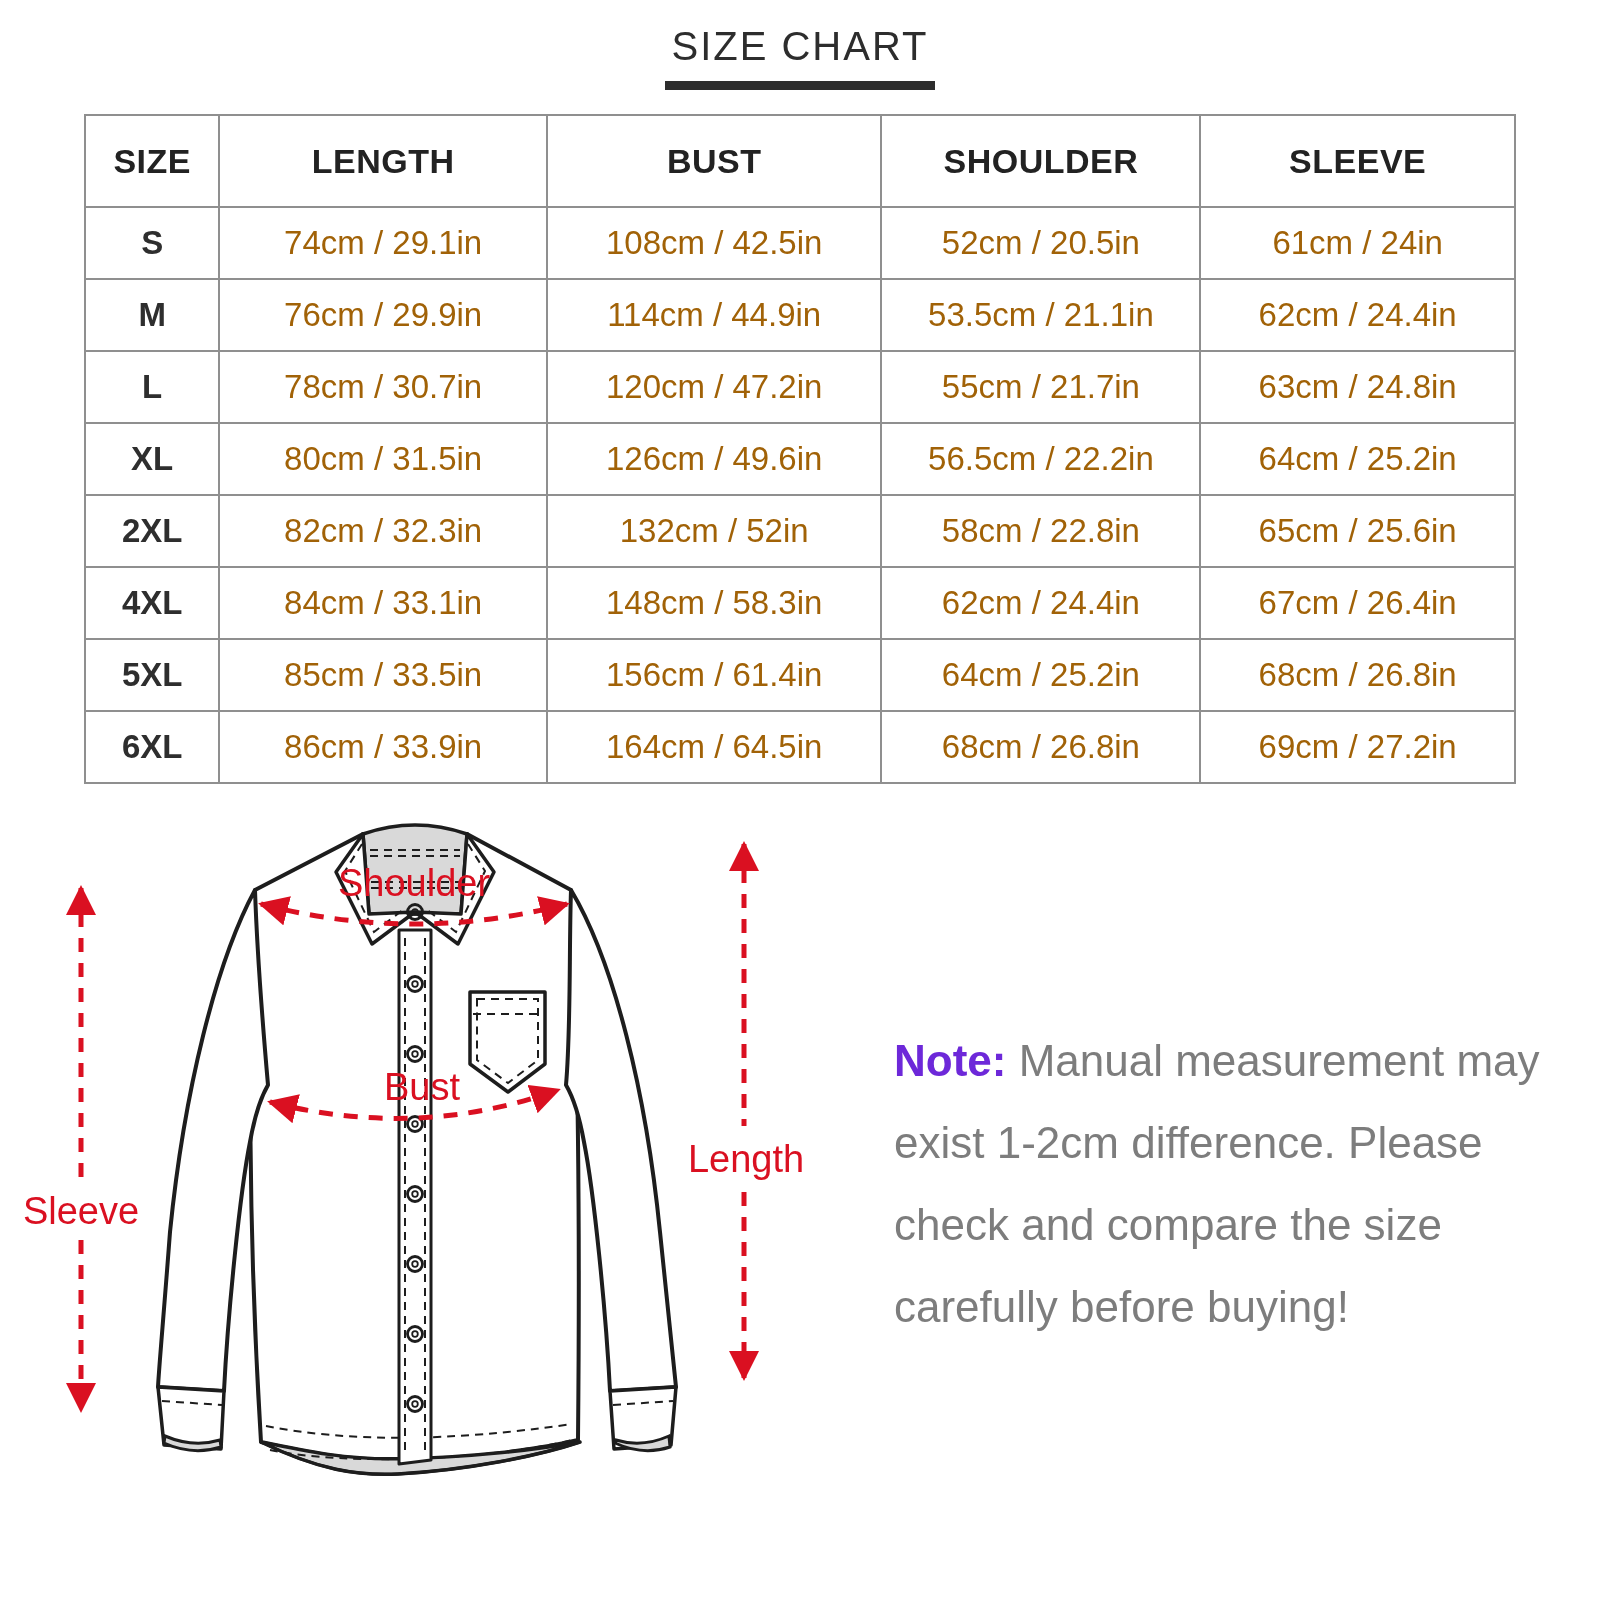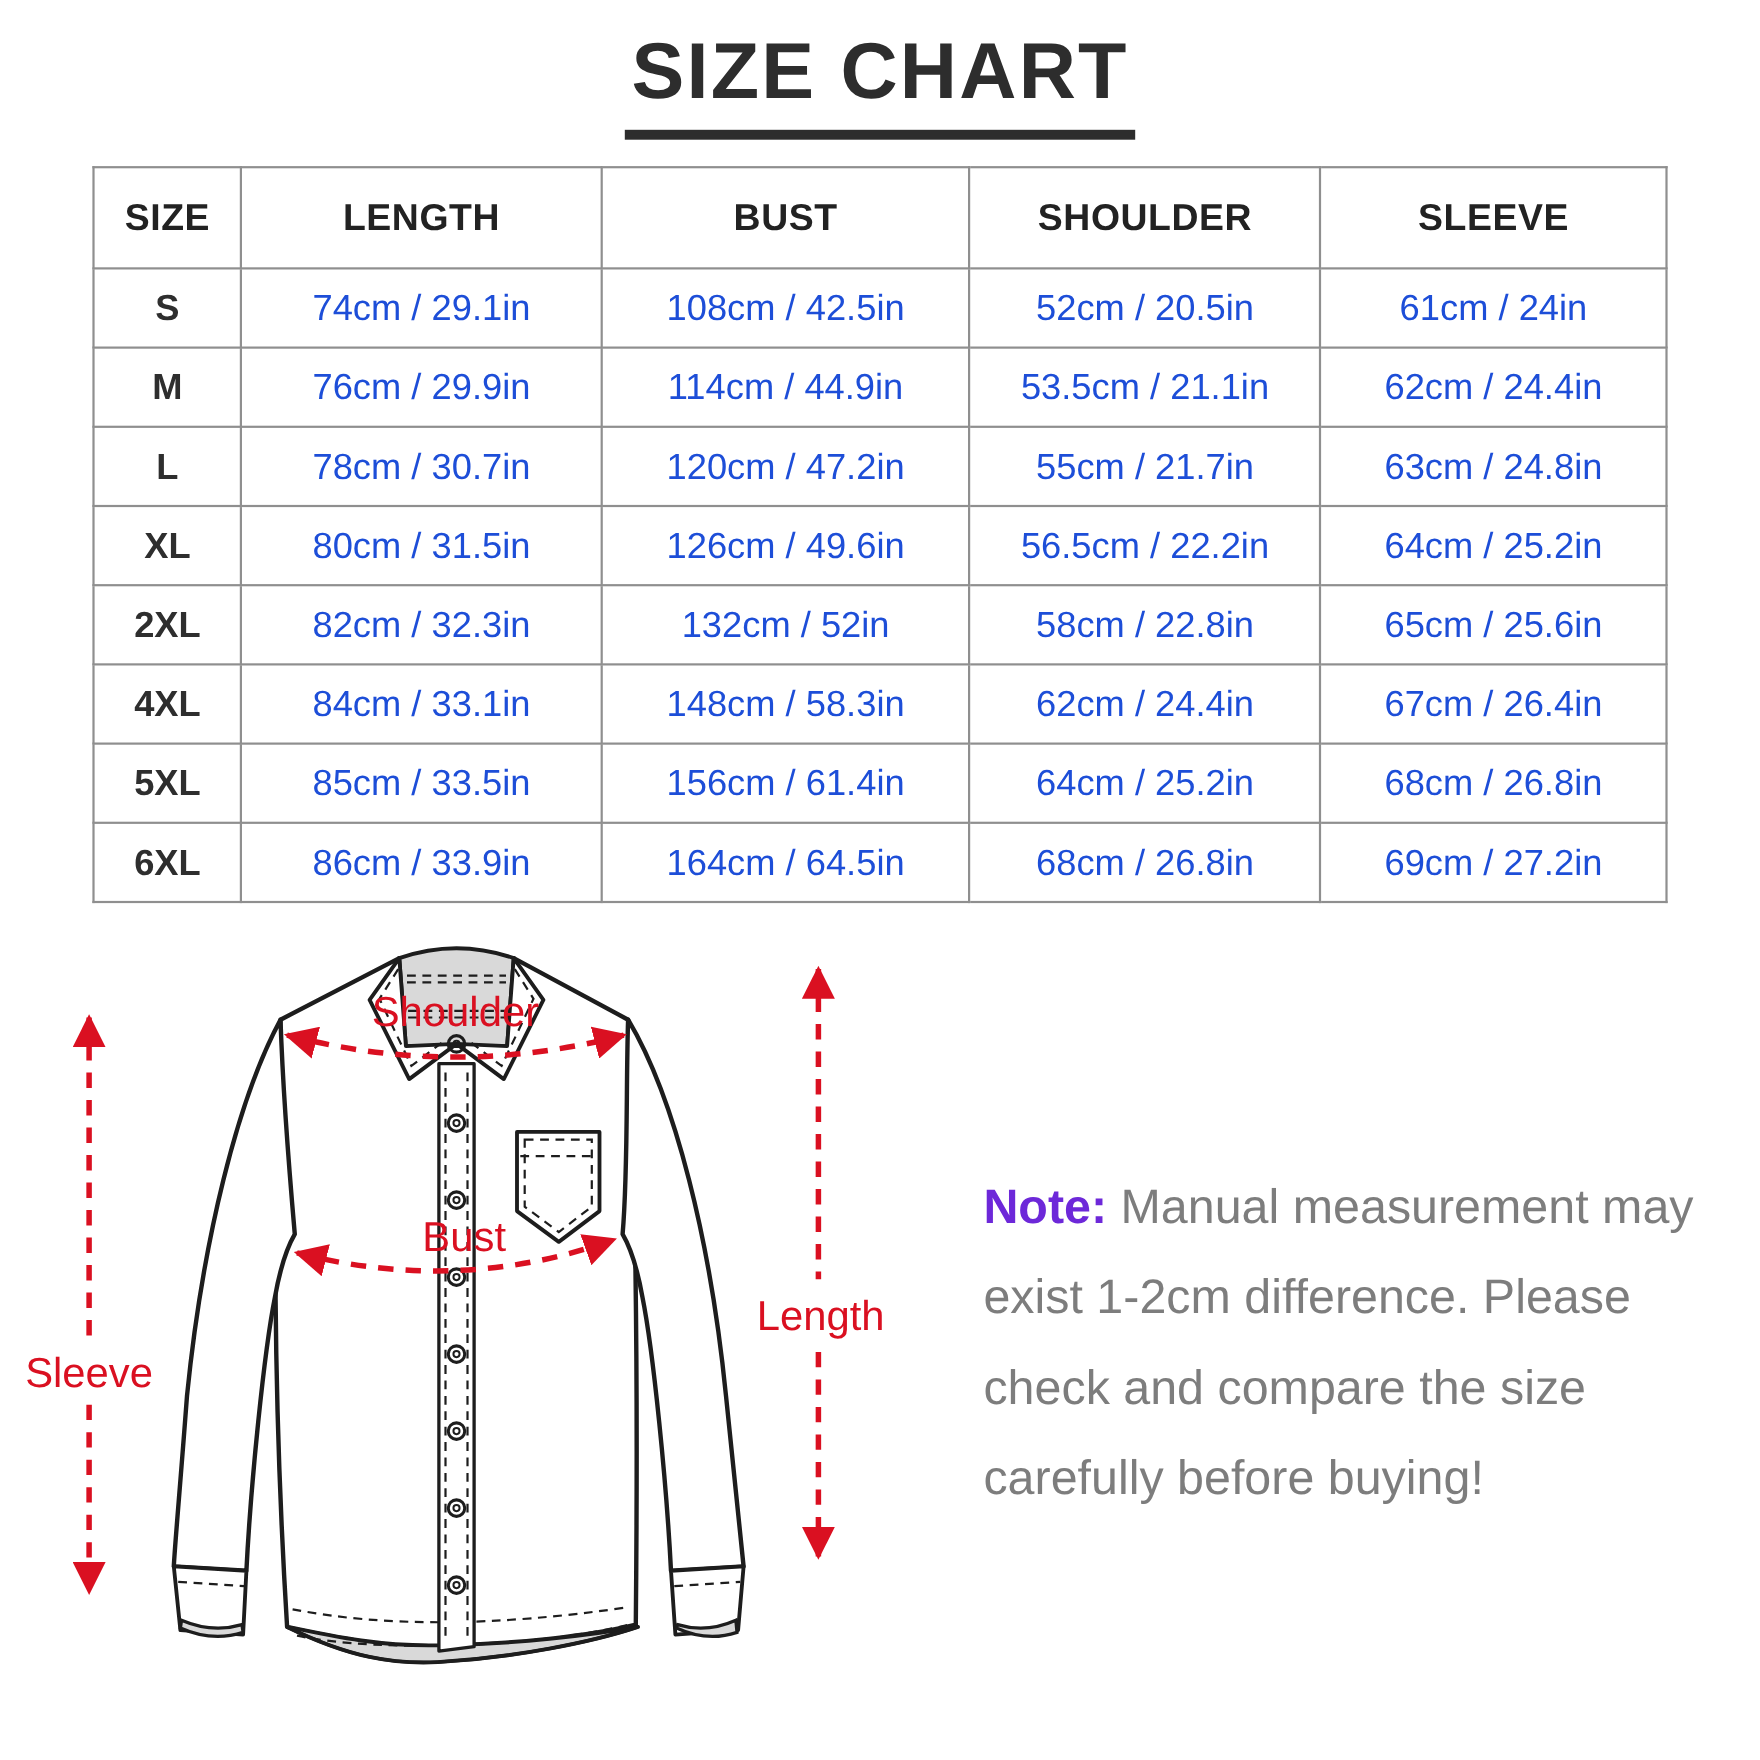--- a/index.html
+++ b/index.html
@@ -2,31 +2,31 @@
 <html style="--accent: #da1021;"><head>
 <meta charset="utf-8">
 <style>
   :root { --accent:#da1021; --ink:#1d1d1d; }
   * { margin:0; padding:0; box-sizing:border-box; }
   body { background:#ffffff; font-family:"Liberation Sans", sans-serif; }
   .page { width:1600px; height:1600px; background:#fff; overflow:hidden; position:relative; }
 
   
   .title-wrap { text-align:center; padding-top:24px; }
-  .title { display:inline-block; font-size:72px; font-weight:bold; letter-spacing:2px;
+  .title { display:inline-block; font-size:40px; font-weight:normal; letter-spacing:2px;
            color:#2d2d2d; border-bottom:9px solid #2d2d2d; padding:0 6px 12px 6px; }
 
   
   table.size-table { width:1432px; margin:24px auto 0 auto; border-collapse:collapse; table-layout:fixed; }
   .size-table th, .size-table td { border:2px solid #8f8f8f; text-align:center; vertical-align:middle; }
   .size-table thead tr { height:92px; }
   .size-table tbody tr { height:72px; }
   .size-table thead th { font-size:34px; font-weight:bold; color:#222; letter-spacing:0.5px; }
   .size-table tbody th { font-size:33px; font-weight:bold; color:#2e2e2e; }
-  .size-table tbody td { font-size:33px; font-weight:normal; color:#1d4ed8; }
+  .size-table tbody td { font-size:33px; font-weight:normal; color:#a16207; }
   col.c-size{width:9.4%} col.c-length{width:22.9%} col.c-bust{width:23.4%}
   col.c-shoulder{width:22.3%} col.c-sleeve{width:22.0%}
 
   
   .bottom { display:flex; align-items:flex-start; padding-left:18px; margin-top:8px; }
   .diagram { flex:0 0 auto; }
   .note { width:650px; margin-left:56px; margin-top:228px;
           font-size:44px; line-height:82px; color:#7d7d7d; }
   .note .note-prefix { font-weight:bold; color:#6d28d9; }
 

